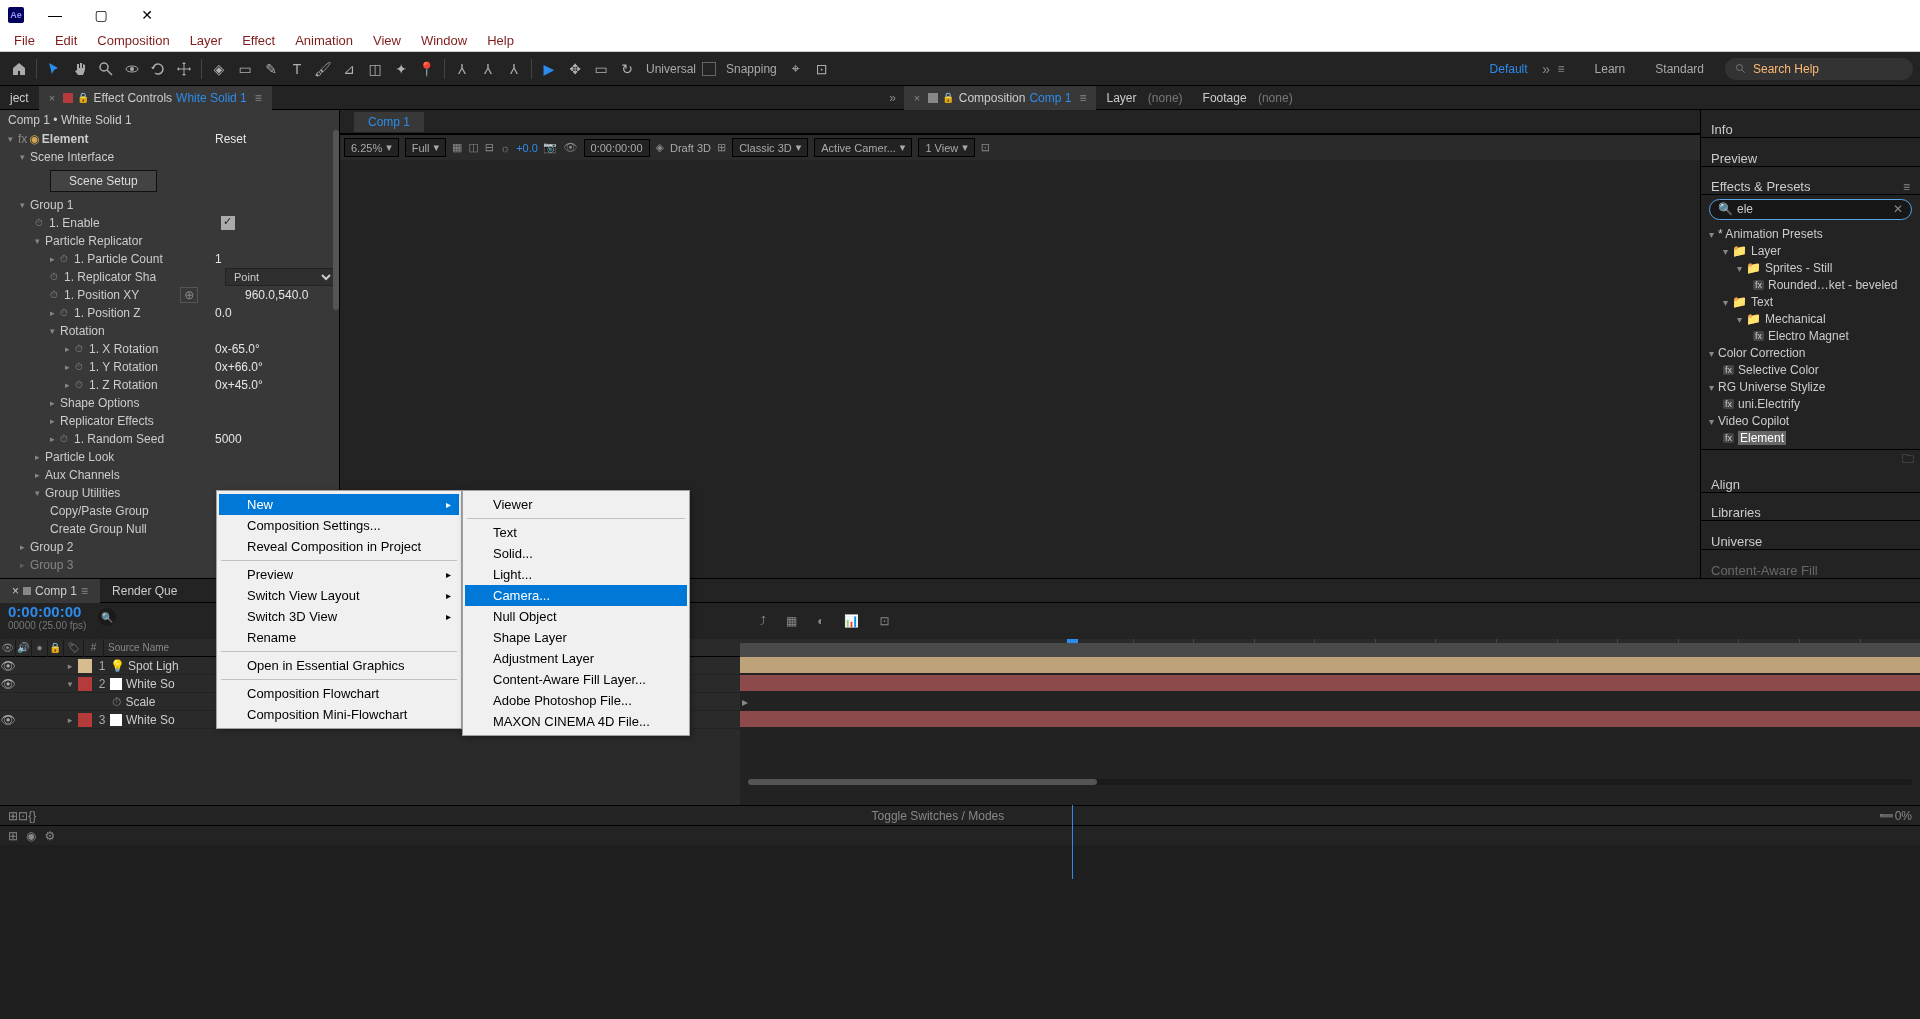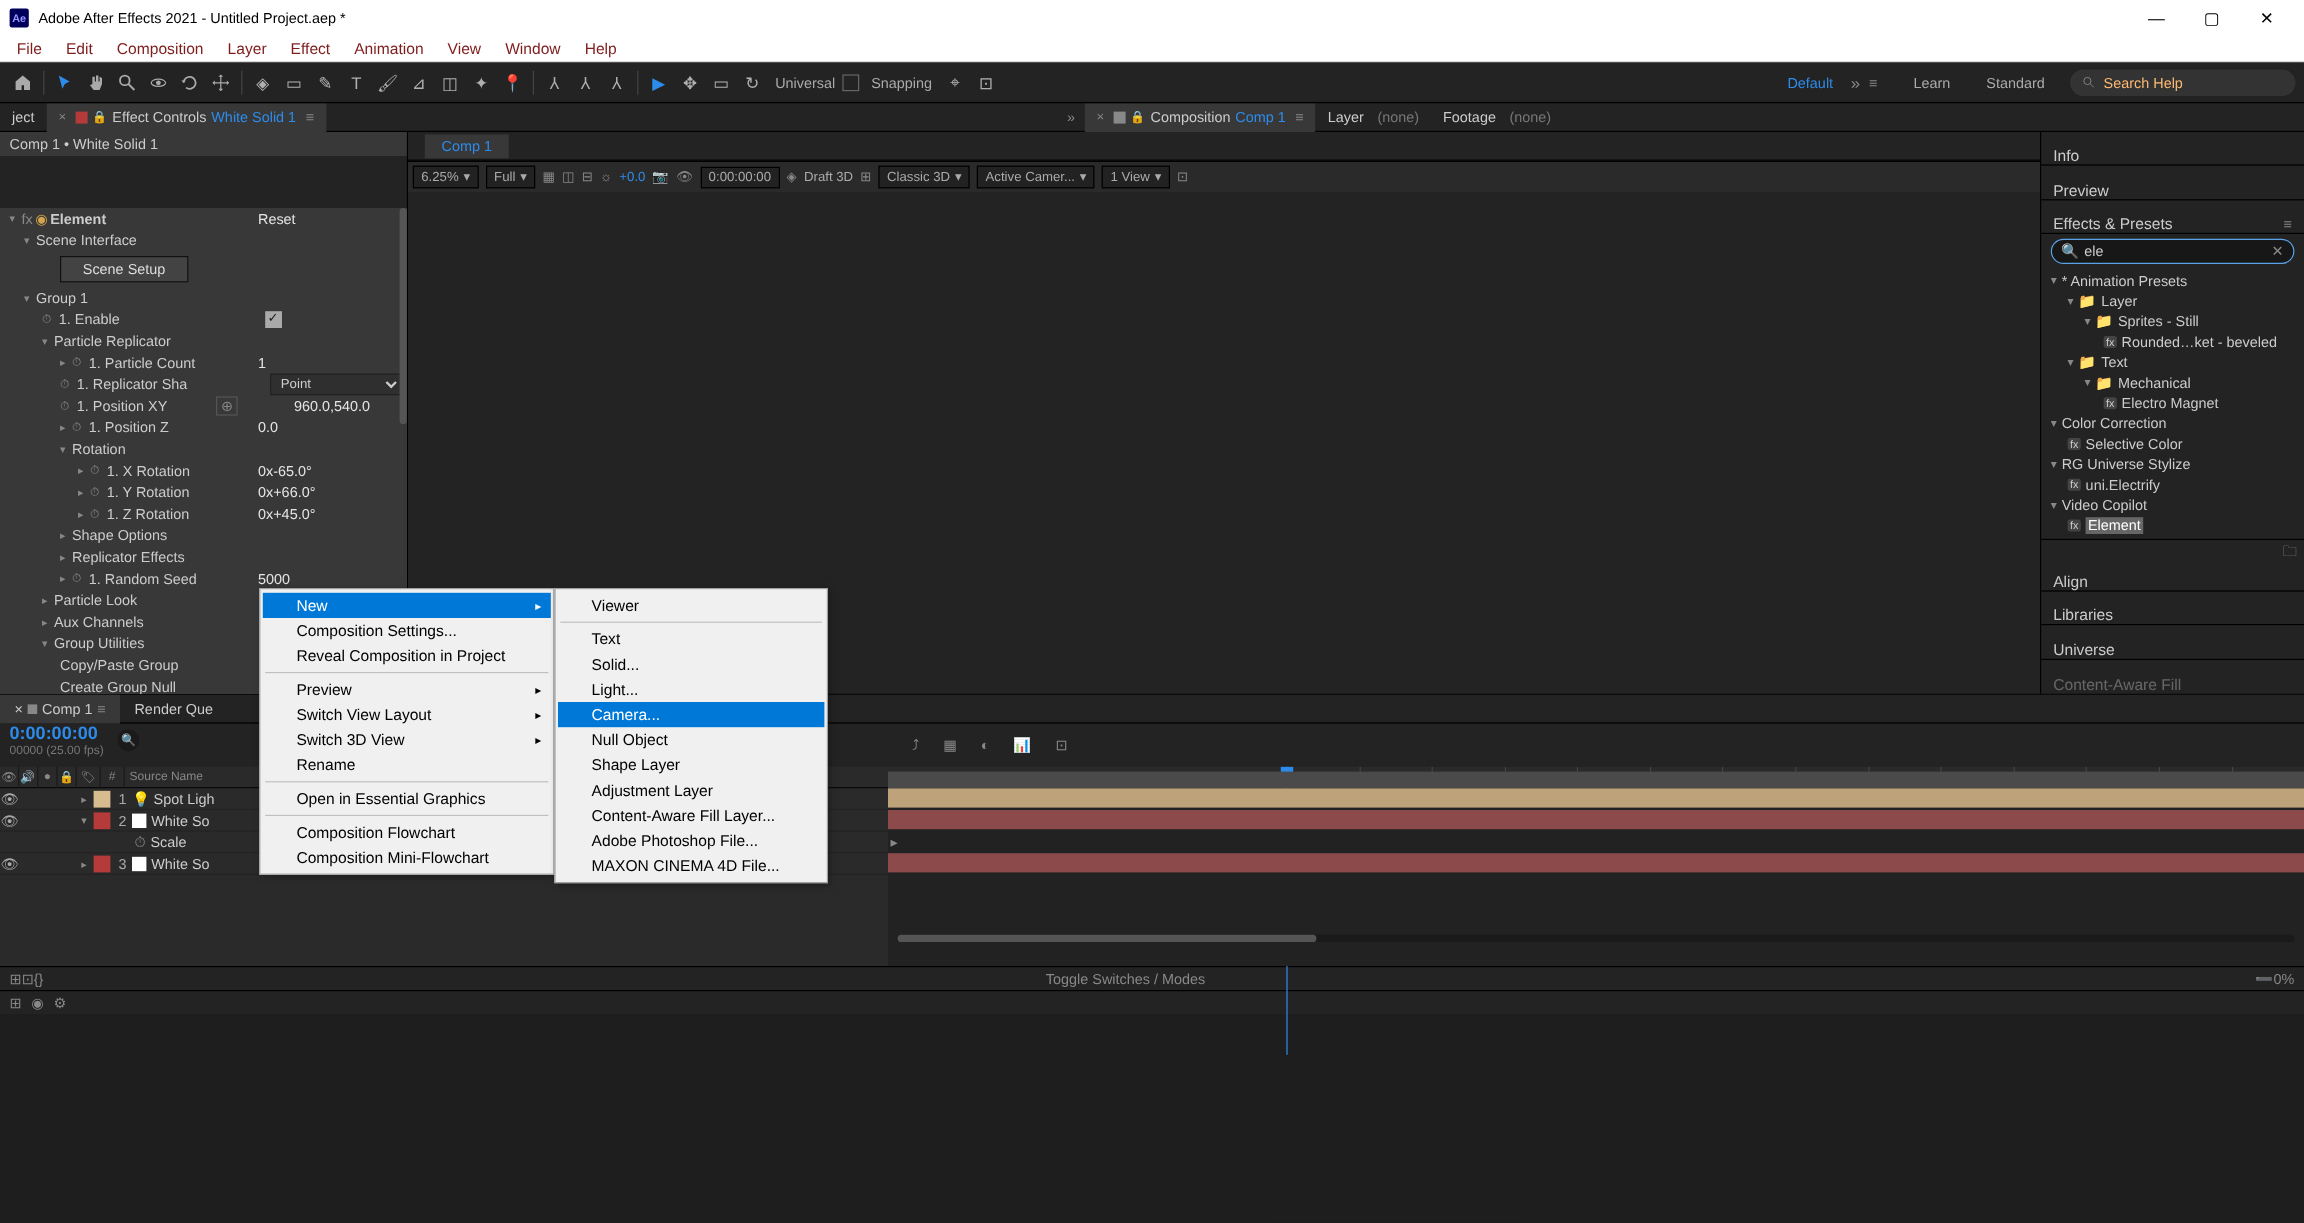--- a/index.html
+++ b/index.html
@@ -34,21 +34,21 @@
 .panelstrip .tab.active { background:#383838; }
 .panelstrip .x { color:#888; margin-right:4px; font-size:11px;}
 .lock { color:#888; font-size:10px; }
 .blue { color:#2d8ceb; }
 .panelstrip .menuico { color:#888; margin-left:4px; }
 .panelstrip .spacer { flex:1; }
 .panelstrip .chev2 { color:#888; margin-right:8px;}
 
 
 .main { display:flex; height:468px; }
-.left-col { width:340px; display:flex; flex-direction:column; background:#232323; border-right:1px solid #000;gap:43px;}
+.left-col { width:340px; display:flex; flex-direction:column; background:#232323; border-right:1px solid #000;}
 .center-col { flex:1; display:flex; flex-direction:column; background:#232323; }
 .right-col { width:220px; background:#232323; border-left:1px solid #000; display:flex; flex-direction:column;}
 
 
 .ec-header { background:#383838; padding:3px 8px; font-size:12px; color:#ccc;}
 .ec-body { flex:1; overflow:auto; background:#383838; font-size:12px; position:relative;}
 .ec-row { display:flex; align-items:center; height:18px; padding:0 4px 0 8px; }
 .ec-row .arrow { width:10px; color:#888; font-size:9px; }
 .ec-row .stopw { width:14px; color:#888; font-size:10px;}
 .ec-row .label { color:#ccc; }
@@ -142,21 +142,20 @@
 .indent1{padding-left:20px;} .indent2{padding-left:35px;} .indent3{padding-left:50px;} .indent4{padding-left:65px;}
 
 svg { display:block; }
 .icon16 { width:16px; height:16px; }
 </style>
 </head>
 <body>
 
 <div class="titlebar">
   <div class="ae-icon">Ae</div>
-  <div class="title">Adobe After Effects 2021 - Untitled Project.aep *</div>
   <div class="win-btn">—</div>
   <div class="win-btn">▢</div>
   <div class="win-btn">✕</div>
 </div>
 
 <div class="menubar">
   <div class="menu">File</div>
   <div class="menu">Edit</div>
   <div class="menu">Composition</div>
   <div class="menu">Layer</div>

